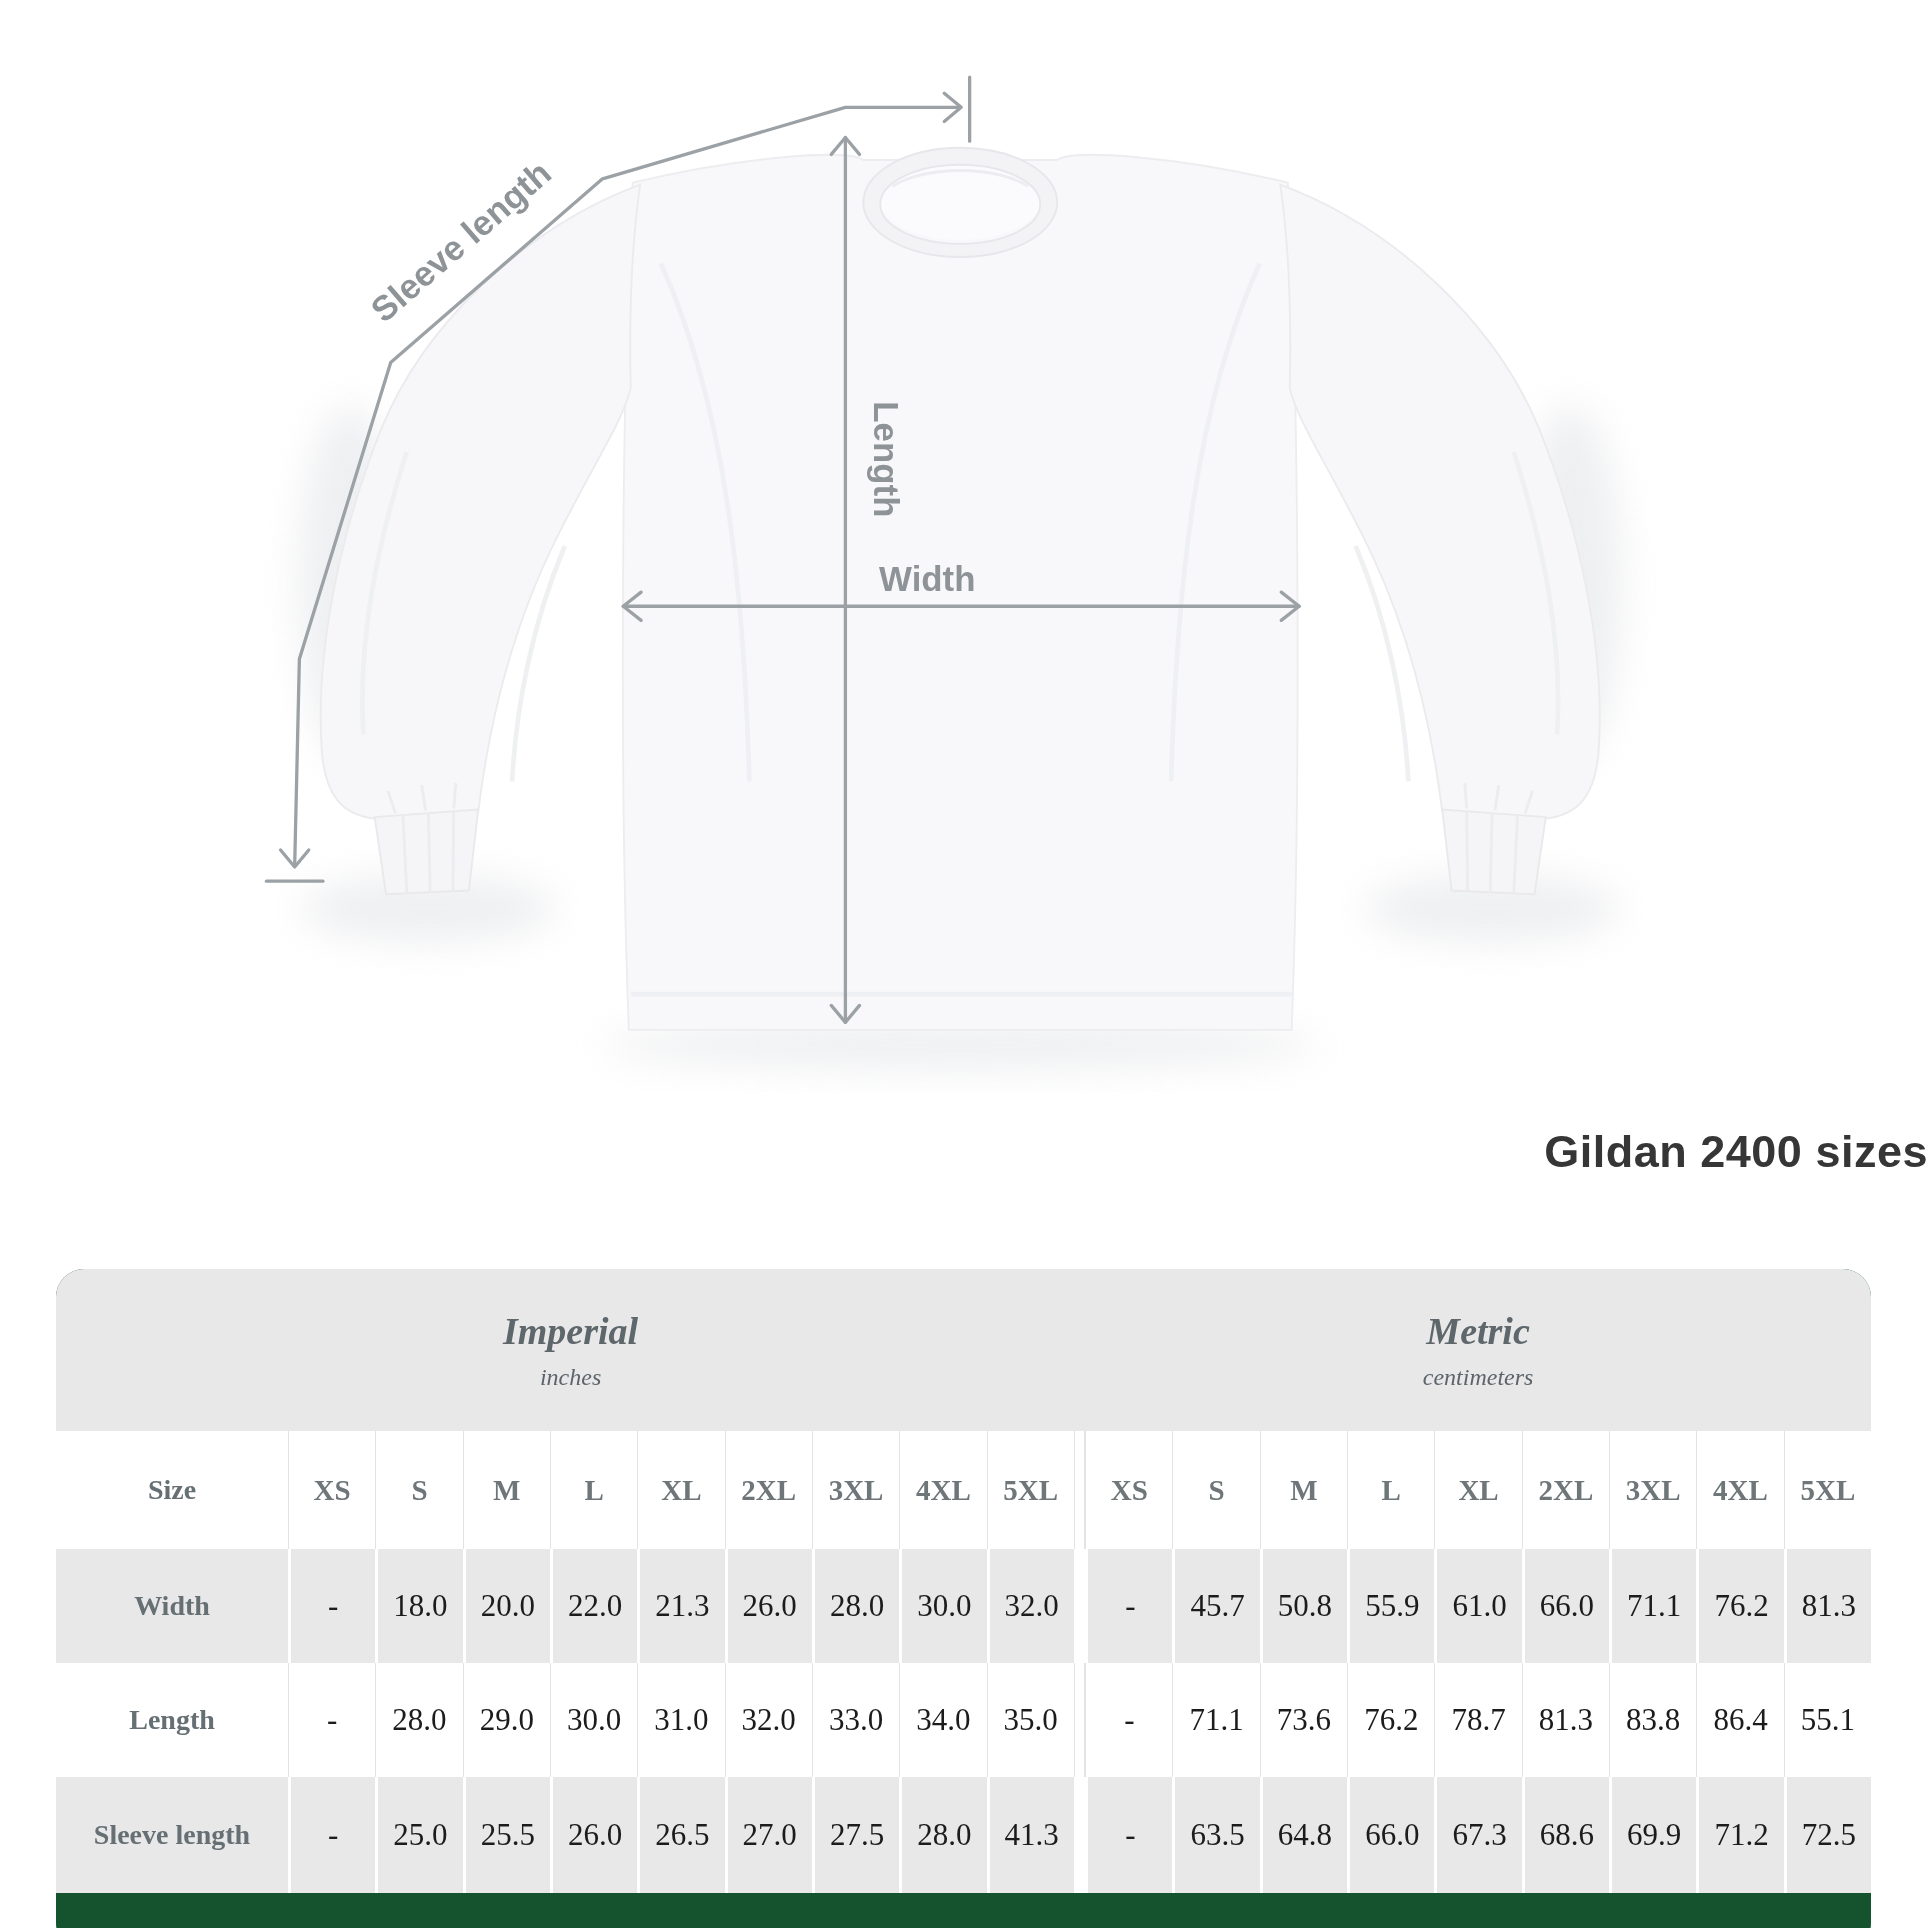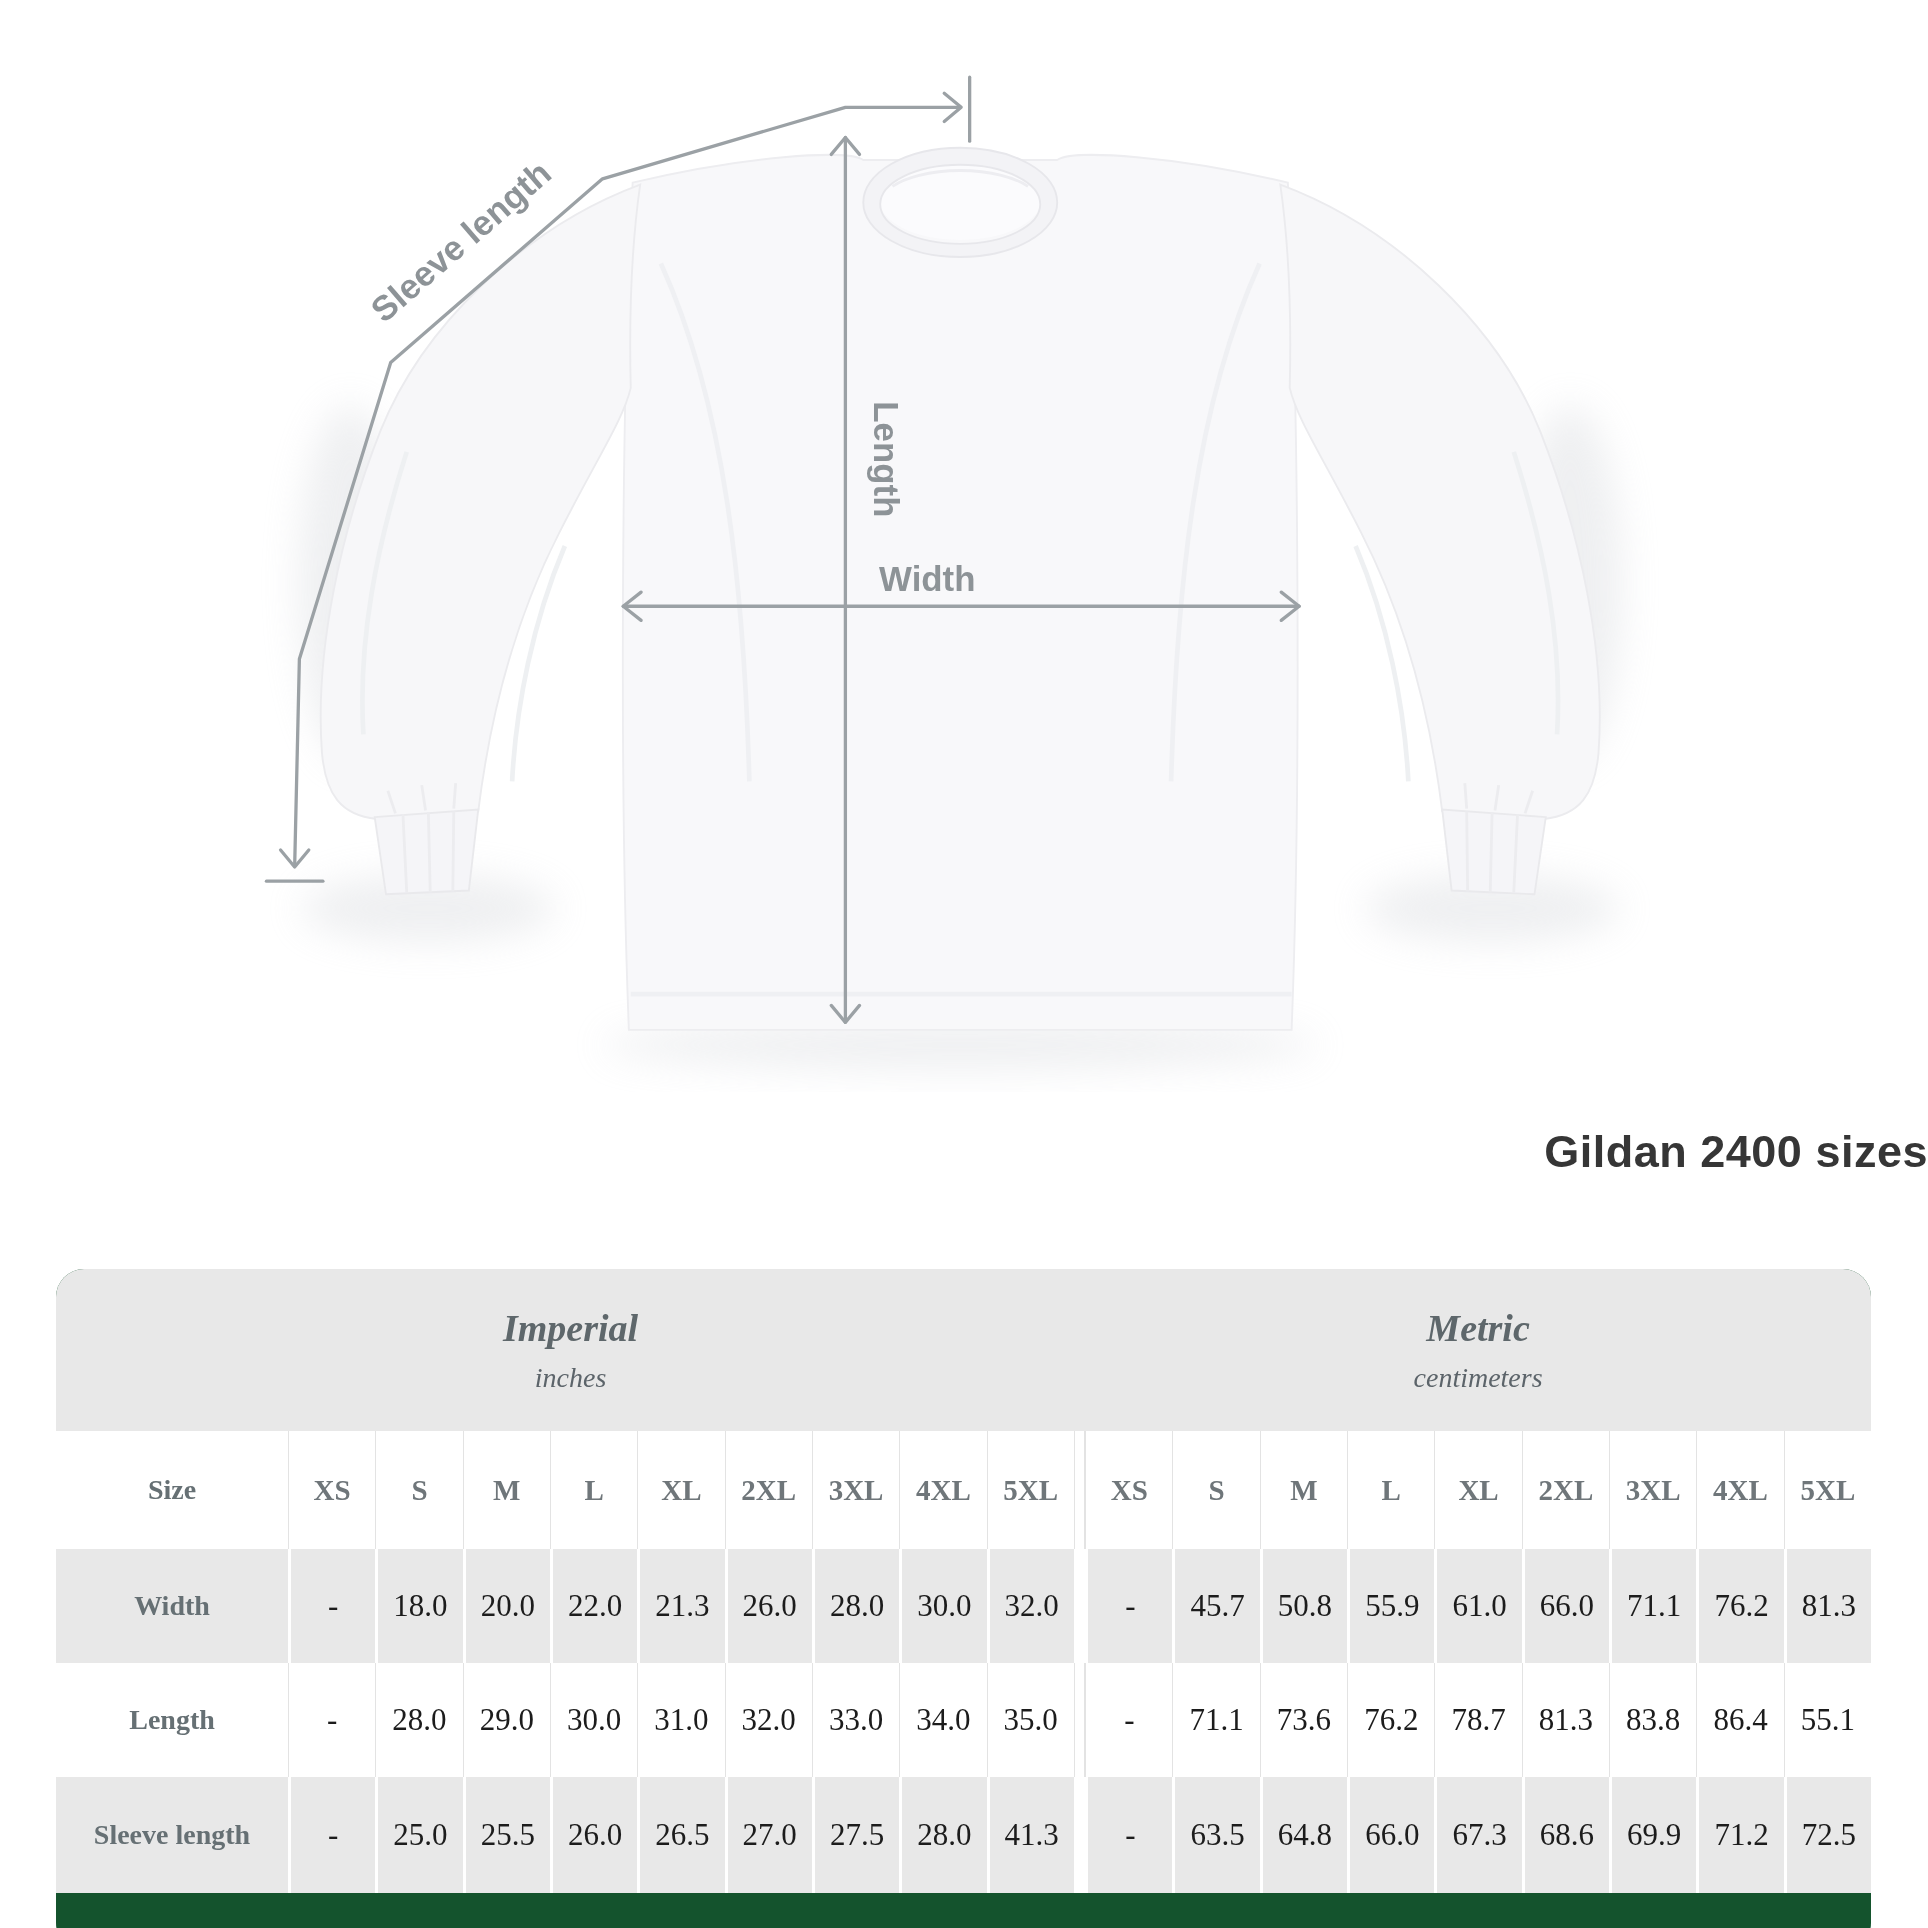--- a/index.html
+++ b/index.html
@@ -20,21 +20,21 @@
   }
   .grid{
     display:grid;height:100%;
     grid-template-columns:232px repeat(9,1fr) 11.3px repeat(9,1fr);
     grid-template-rows:162px 118px 114px 114px 116px;
   }
   .band{background:#e8e8e8;display:flex;flex-direction:column;align-items:center;justify-content:center;gap:11.3px;}
   .bl{grid-column:1/12;}
   .br{grid-column:12/21;text-align:center;}
   .band-title{font-size:38px;font-weight:bold;font-style:italic;color:#5e676b;}
-  .band-unit{font-size:28px;font-style:italic;color:#5c646a;}
+  .band-unit{font-size:24px;font-style:italic;color:#5c646a;}
   .c{display:flex;align-items:center;justify-content:center;background:#ffffff;font-size:31px;color:#1c1c1c;min-width:0;}
   .w{border-left:1.9px solid #e3e3e3;}
   .szh{font-weight:bold;color:#6f767a;font-size:29px;}
   .g{background:#e8e8e8;border-left:3.8px solid #ffffff;}
   .lbl{font-weight:bold;color:#667074;font-size:28px;border-left:none !important;}
   .dvw{background:#ffffff;border-left:1.9px solid #e3e3e3;border-right:1.9px solid #e3e3e3;}
   .dvg{background:#ffffff;border-left:none;}
 </style>
 </head>
 <body>

